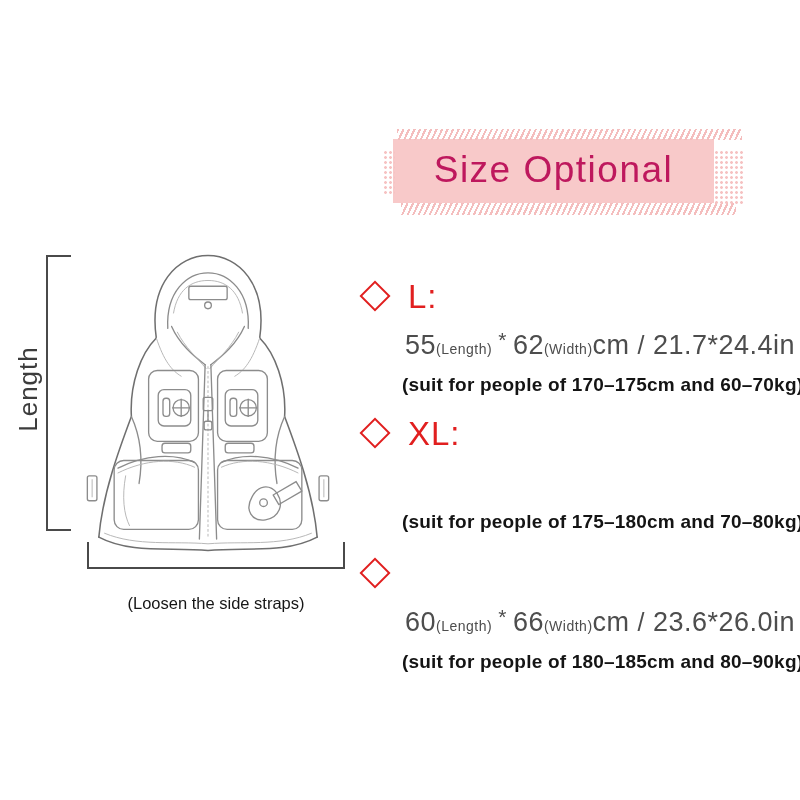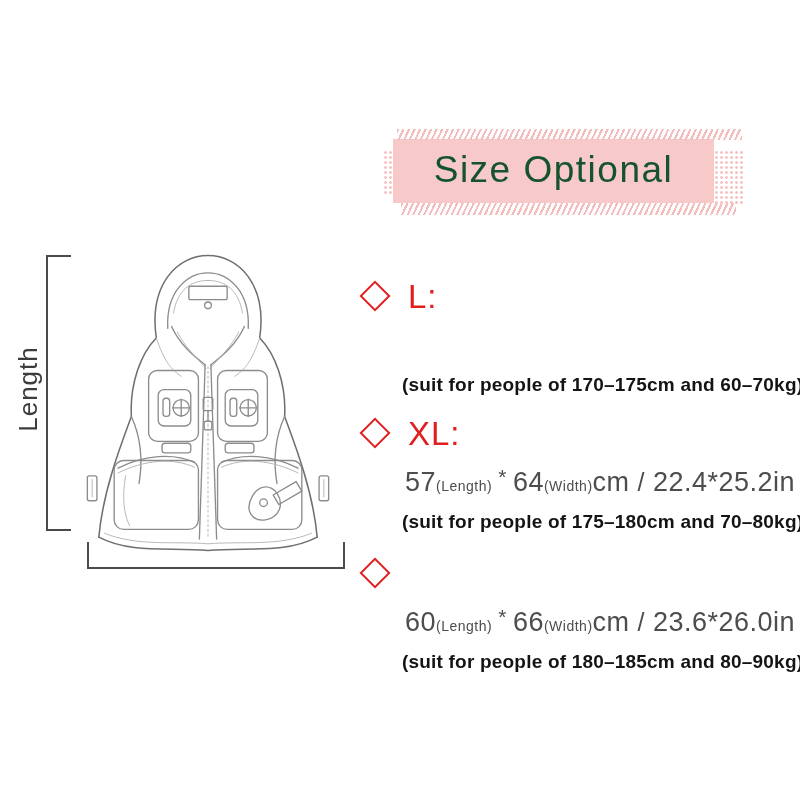--- a/index.html
+++ b/index.html
@@ -11,21 +11,21 @@
   
   .banner{position:absolute;left:393px;top:139px;width:321px;height:64px;background:#f8c9c9;}
   .fringe{position:absolute;background-image:repeating-linear-gradient(115deg,#f4bdbd 0 2px,transparent 2px 5px);}
   .fringe.top{left:4px;right:-28px;top:-10px;height:11px;}
   .fringe.bottom{left:8px;right:-22px;bottom:-12px;height:12px;}
   .edge-l,.edge-r{position:absolute;background-image:radial-gradient(#f6c2c2 1.3px,transparent 1.5px);background-size:5px 5px;}
   .edge-l{left:383px;top:150px;width:12px;height:46px;}
   .edge-r{left:714px;top:150px;width:31px;height:56px;}
   .title{
     position:absolute;left:0;top:0;width:100%;height:64px;margin:0;
-    font-size:37px;font-weight:400;letter-spacing:1.5px;color:#14532d;
+    font-size:37px;font-weight:400;letter-spacing:1.5px;color:#be185d;
     text-align:center;line-height:62px;
   }
 
   
   .vest{position:absolute;left:58px;top:246px;width:300px;height:316px;}
   .vest path,.vest rect,.vest circle,.vest line{fill:none;stroke:#8c8c8c;stroke-width:1.4;stroke-linecap:round;stroke-linejoin:round;}
   .vest .dk{stroke:#6f6f6f;stroke-width:1.6;}
   .vest .lt{stroke:#b5b5b5;stroke-width:1;}
 
   
@@ -128,31 +128,32 @@
     <rect x="24" y="240" width="10" height="26" rx="2"></rect>
     <line class="lt" x1="29" y1="244" x2="29" y2="262"></line>
     <rect x="266" y="240" width="10" height="26" rx="2"></rect>
     <line class="lt" x1="271" y1="244" x2="271" y2="262"></line>
   </svg>
 
   <div class="len-bracket"></div>
   <div class="len-label">Length</div>
 
   <div class="wid-bracket"></div>
+  <div class="wid-note">(Loosen the side straps)</div>
 
   <div class="size-block block-l">
     <span class="diamond"></span>
     <span class="size-label">L:</span>
+    <div class="meas"><span class="num">55</span><span class="sub">(Length)</span><span class="star">*</span><span class="num">62</span><span class="sub">(Width)</span><span class="num">cm</span><span class="slash">/</span><span class="num">21.7*24.4in</span></div>
     <div class="suit">(suit for people of 170–175cm and 60–70kg)</div>
   </div>
 
   <div class="size-block block-xl">
     <span class="diamond"></span>
     <span class="size-label">XL:</span>
-    <div class="meas"><span class="num">57</span><span class="sub">(Length)</span><span class="star">*</span><span class="num">64</span><span class="sub">(Width)</span><span class="num">cm</span><span class="slash">/</span><span class="num">22.4*25.2in</span></div>
     <div class="suit">(suit for people of 175–180cm and 70–80kg)</div>
   </div>
 
   <div class="size-block block-2xl">
     <span class="diamond"></span>
     <div class="meas"><span class="num">60</span><span class="sub">(Length)</span><span class="star">*</span><span class="num">66</span><span class="sub">(Width)</span><span class="num">cm</span><span class="slash">/</span><span class="num">23.6*26.0in</span></div>
     <div class="suit">(suit for people of 180–185cm and 80–90kg)</div>
   </div>
 
 </div>

